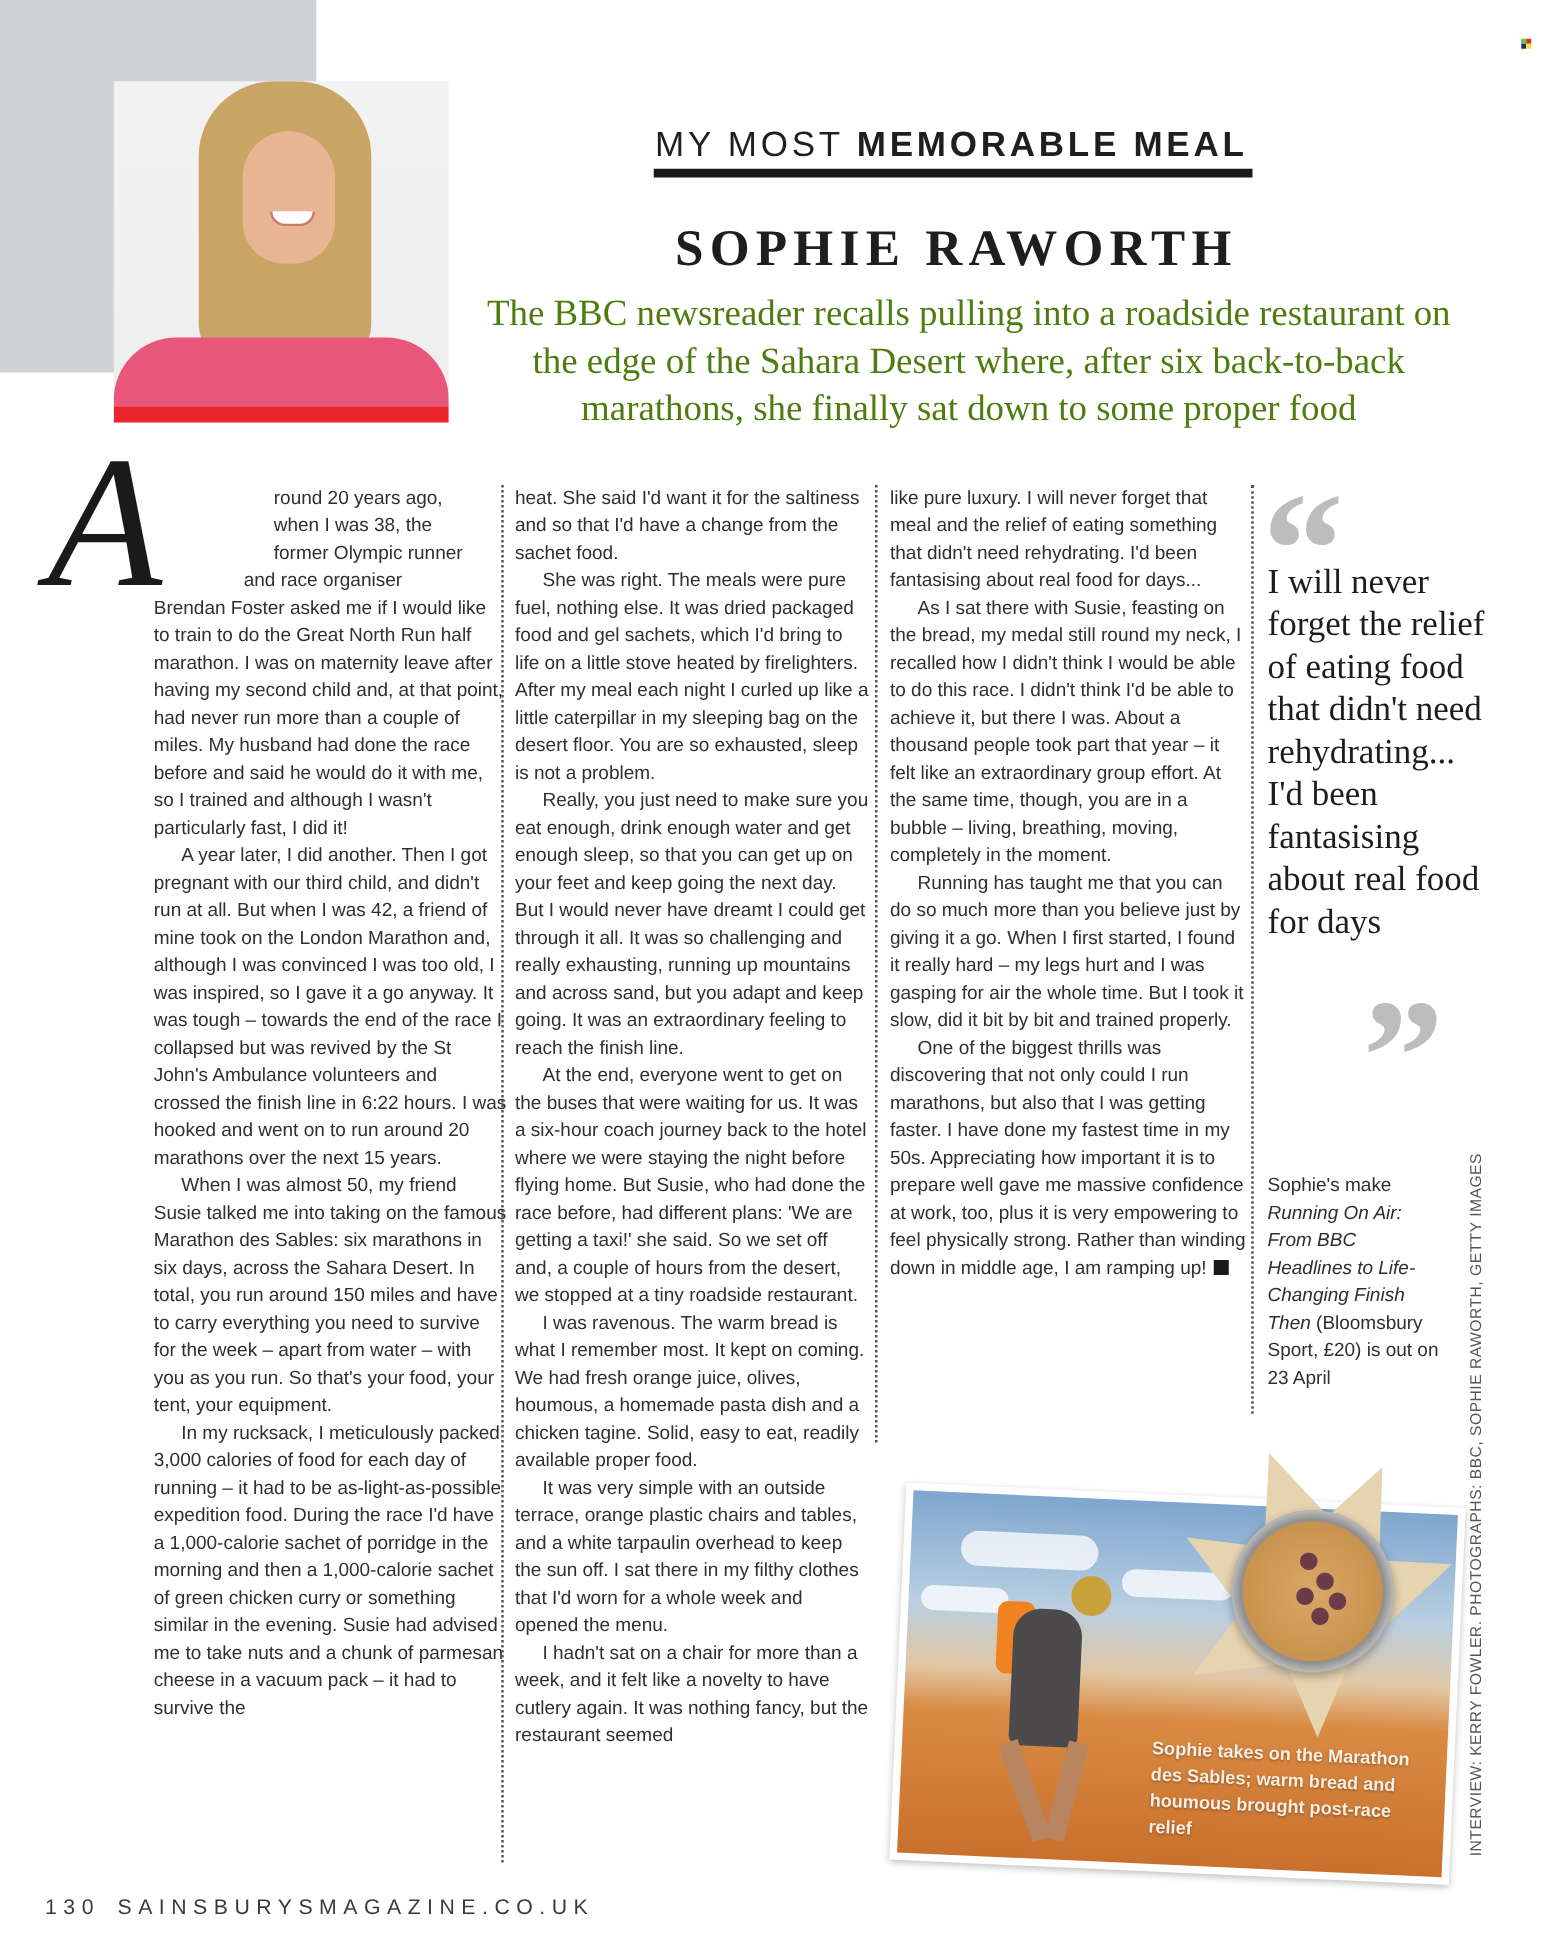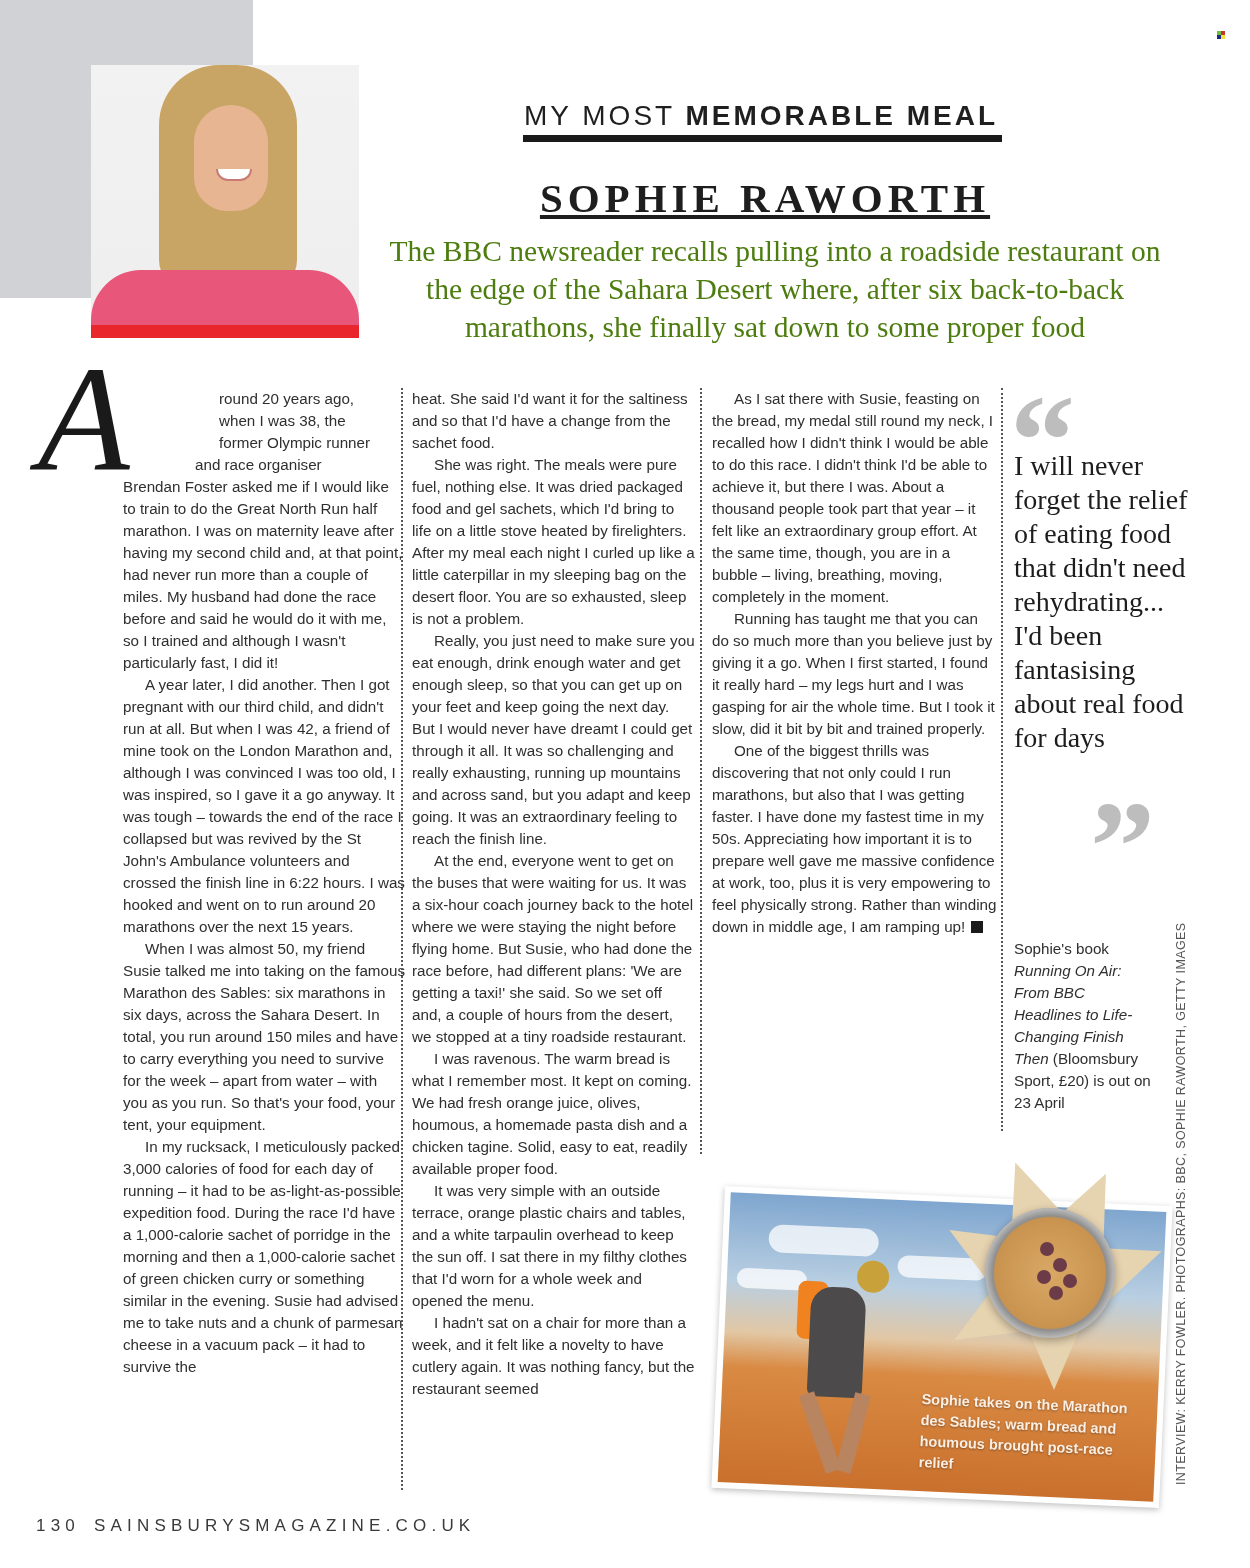--- a/index.html
+++ b/index.html
@@ -20,21 +20,21 @@
     .portrait .sweater-red { position: absolute; left: 0; top: 260px; width: 268px; height: 80px; background: #e8262b; }
 
     .kicker {
       position: absolute; left: 524px; top: 100px; width: 478px;
       font-size: 28px; letter-spacing: 3px; color: #1f1f1f; white-space: nowrap;
     }
     .kicker b { font-weight: 700; }
     .kicker-rule { position: absolute; left: 523px; top: 135px; width: 479px; height: 7px; background: #1a1a1a; }
     .name-title {
       position: absolute; left: 500px; top: 174px; width: 530px; text-align: center;
-      font-family: "Liberation Serif", serif; font-weight: 700; font-size: 41px; letter-spacing: 5px; color: #1e1e1e; text-decoration: underline;
+      font-family: "Liberation Serif", serif; font-weight: 700; font-size: 41px; letter-spacing: 5px; color: #1e1e1e;
     }
     .standfirst {
       position: absolute; left: 383px; top: 232px; width: 784px; text-align: center;
       font-family: "Liberation Serif", serif; font-size: 29.5px; line-height: 38px; color: #4d7c0f;
     }
 
     .col { position: absolute; top: 388px; font-size: 15.2px; line-height: 22px; color: #2f2f2f; }
     .col p { margin: 0; }
     .col p.ind { text-indent: 22px; }
     .col1 { left: 111px; width: 282px; margin-left: 12px; }
@@ -151,32 +151,33 @@
   <p class="ind">Really, you just need to make sure you eat enough, drink enough water and get enough sleep, so that you can get up on your feet and keep going the next day. But I would never have dreamt I could get through it all. It was so challenging and really exhausting, running up mountains and across sand, but you adapt and keep going. It was an extraordinary feeling to reach the finish line.</p>
   <p class="ind">At the end, everyone went to get on the buses that were waiting for us. It was a six-hour coach journey back to the hotel where we were staying the night before flying home. But Susie, who had done the race before, had different plans: 'We are getting a taxi!' she said. So we set off and, a couple of hours from the desert, we stopped at a tiny roadside restaurant.</p>
   <p class="ind">I was ravenous. The warm bread is what I remember most. It kept on coming. We had fresh orange juice, olives, houmous, a homemade pasta dish and a chicken tagine. Solid, easy to eat, readily available proper food.</p>
   <p class="ind">It was very simple with an outside terrace, orange plastic chairs and tables, and a white tarpaulin overhead to keep the sun off. I sat there in my filthy clothes that I'd worn for a whole week and opened the menu.</p>
   <p class="ind">I hadn't sat on a chair for more than a week, and it felt like a novelty to have cutlery again. It was nothing fancy, but the restaurant seemed</p>
 </div>
 
 <div class="dots d2"></div>
 
 <div class="col col3">
+  <p>like pure luxury. I will never forget that meal and the relief of eating something that didn't need rehydrating. I'd been fantasising about real food for days...</p>
   <p class="ind">As I sat there with Susie, feasting on the bread, my medal still round my neck, I recalled how I didn't think I would be able to do this race. I didn't think I'd be able to achieve it, but there I was. About a thousand people took part that year – it felt like an extraordinary group effort. At the same time, though, you are in a bubble – living, breathing, moving, completely in the moment.</p>
   <p class="ind">Running has taught me that you can do so much more than you believe just by giving it a go. When I first started, I found it really hard – my legs hurt and I was gasping for air the whole time. But I took it slow, did it bit by bit and trained properly.</p>
   <p class="ind"><span>One of the biggest thrills was discovering that not only could I run marathons, but also that I was getting faster. I have done my fastest time in my 50s. Appreciating how important it is to prepare well gave me massive confidence at work, too, plus it is very empowering to feel physically strong. Rather than winding down in middle age, I am ramping up!</span><span class="endmark"></span></p>
 </div>
 
 <div class="dots d3"></div>
 
 <div class="quote-open">“</div>
 <div class="pullquote">I will never forget the relief of eating food that didn't need rehydrating... I'd been fantasising about real food for days</div>
 <div class="quote-close">”</div>
 
-<div class="book-note"><span>Sophie's book </span><i>Running On Air: From BBC Headlines to Life-Changing Finish Then</i><span> (Bloomsbury Sport, £20) is out on 23 April</span></div>
+<div class="book-note"><span>Sophie's make </span><i>Running On Air: From BBC Headlines to Life-Changing Finish Then</i><span> (Bloomsbury Sport, £20) is out on 23 April</span></div>
 
 <div class="credits">INTERVIEW: KERRY FOWLER. PHOTOGRAPHS: BBC, SOPHIE RAWORTH, GETTY IMAGES</div>
 
 <div class="photo-card">
   <div class="photo-inner">
     <div class="cloud" style="left:40px;top:30px;width:110px;height:28px;"></div>
     <div class="cloud" style="left:170px;top:55px;width:90px;height:22px;"></div>
     <div class="cloud" style="left:10px;top:75px;width:70px;height:20px;"></div>
     <div class="backpack"></div>
     <div class="runner-body"></div>

